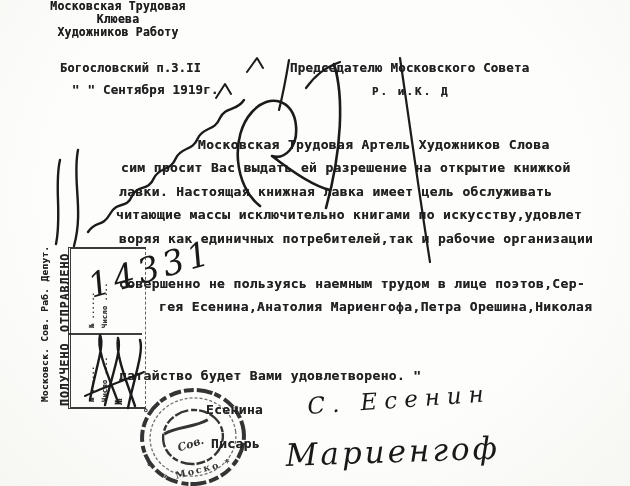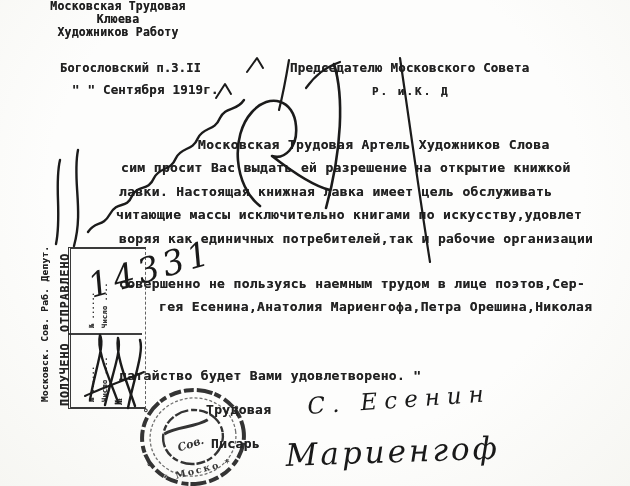--- a/index.html
+++ b/index.html
@@ -69,21 +69,21 @@
   <div class="stamp-box"></div>
   <div class="stamp-divider"></div>
   <div class="rot cell-lbl" style="left:72px; top:318px;">ОТПРАВЛЕНО</div>
   <div class="rot fld" style="left:96px; top:320px;">№ ......</div>
   <div class="rot fld" style="left:109px; top:320px;">Число ....</div>
   <div class="rot cell-lbl" style="left:72px; top:392px;">ПОЛУЧЕНО</div>
   <div class="rot fld" style="left:96px; top:394px;">№ ......</div>
   <div class="rot fld" style="left:109px; top:394px;">Число ....</div>
   <div class="rot" style="left:124px; top:394px; font-size:10px;">№</div>
 
-  <div class="typed" style="left:206px; top:402px;">Трудовая</div>
+  <div class="typed" style="left:206px; top:402px;">Есенина</div>
   <div class="typed" style="left:211px; top:436px;">Писарь</div>
 
   <svg class="svg-overlay" viewBox="0 0 630 486">
 
     <g>
       <path class="ink" stroke-width="2.4" d="M 60 160 C 54 185, 62 215, 56 244"></path>
       <path class="ink" stroke-width="2.4" d="M 78 150 C 72 180, 84 210, 74 246"></path>
       <path class="ink" stroke-width="2.4" d="M 88 232 C 96 220, 102 228, 110 214 C 118 200, 126 210, 132 196 C 138 184, 148 192, 154 178 C 160 166, 170 172, 176 158 C 182 146, 192 152, 198 138 C 204 126, 214 132, 220 118 C 226 106, 236 112, 244 100"></path>
       <path class="ink" stroke-width="2.6" d="M 260 206 C 234 186, 230 136, 252 112 C 270 92, 294 100, 296 126 C 298 148, 284 160, 272 156 C 290 170, 312 186, 330 190"></path>
       <path class="ink" stroke-width="2.6" d="M 334 64 C 344 96, 342 150, 326 208"></path>

